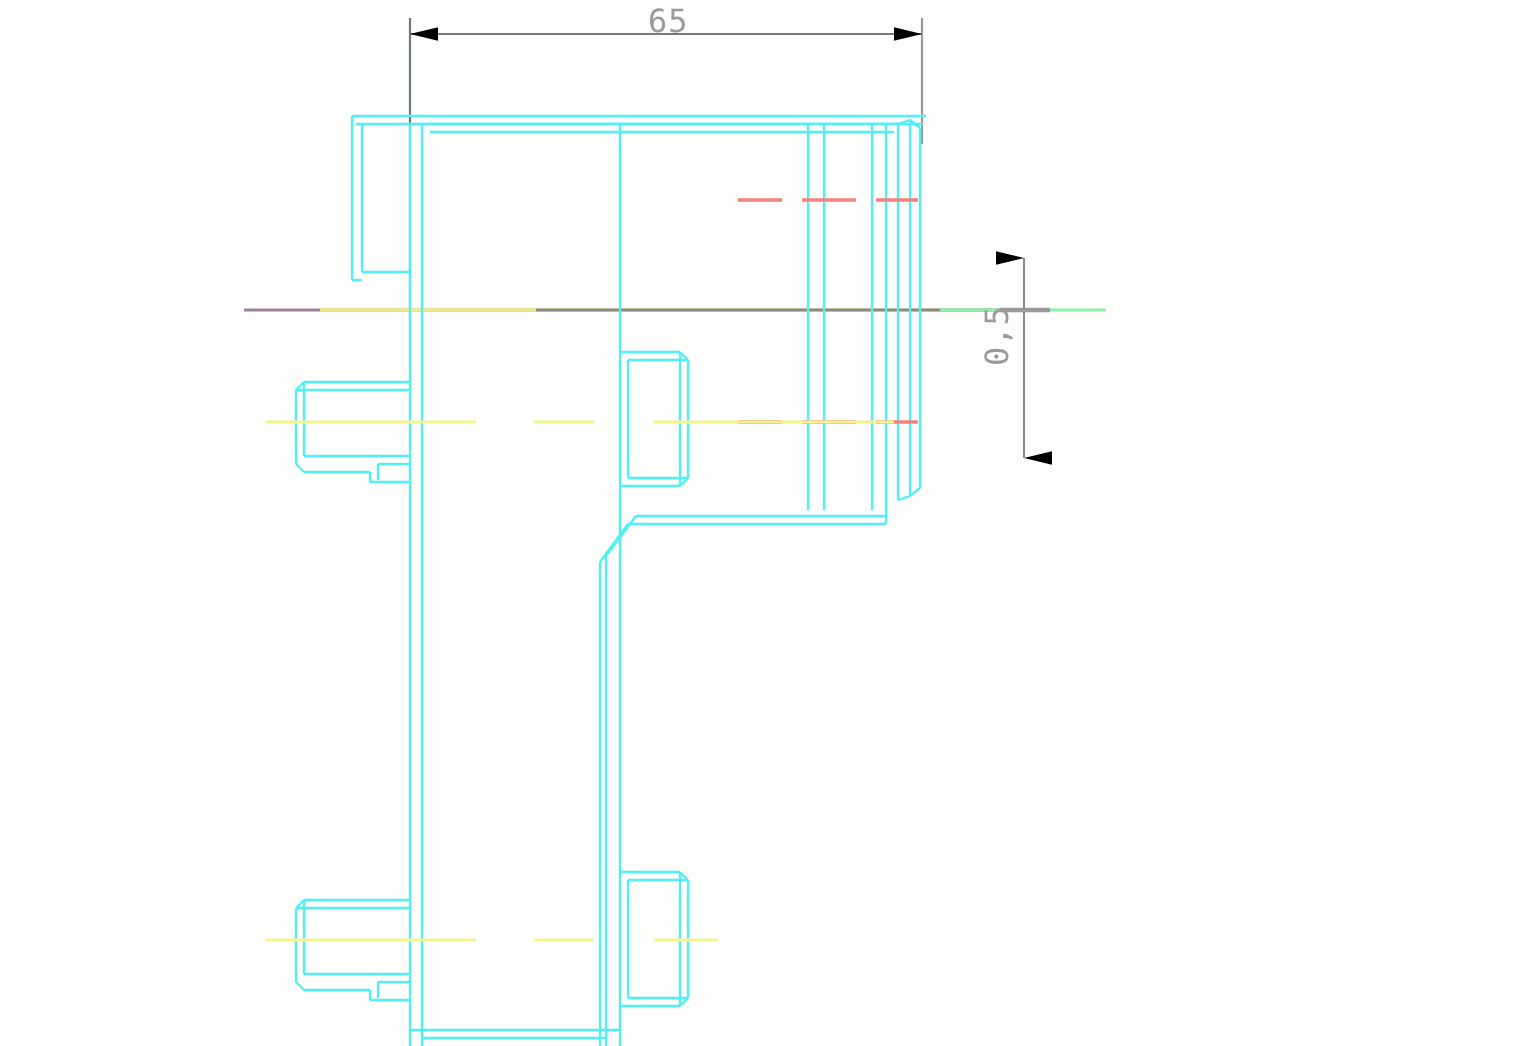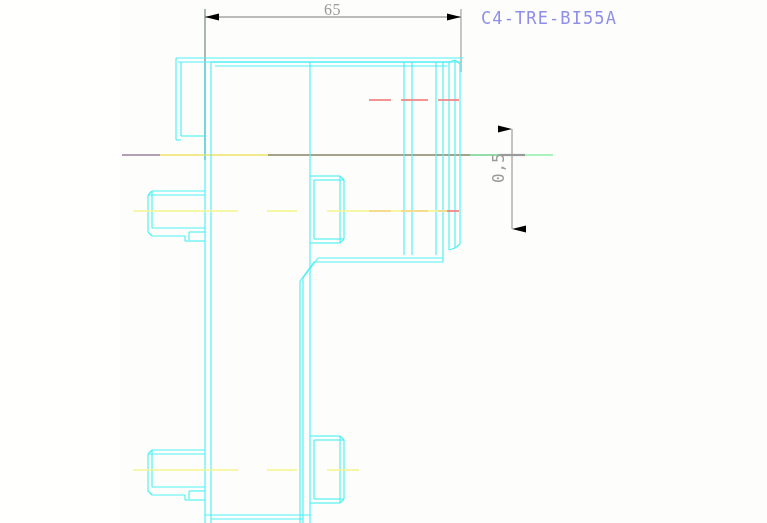--- a/index.html
+++ b/index.html
@@ -41,21 +41,20 @@
     font-size: 17px;
     letter-spacing: 1.1px;
     color: #8f8fe8;
   }
   #dim-65-label {
     left: 324px;
     top: 1px;
     font-size: 16px;
     letter-spacing: 0.5px;
     color: #9a9a9a;
-    font-family: Liberation Serif, serif;
   }
   #dim-05-label {
     left: 489px;
     top: 183px;
     font-size: 16px;
     letter-spacing: 0.5px;
     color: #9a9a9a;
     transform: rotate(-90deg);
     transform-origin: left top;
   }
@@ -216,19 +215,18 @@
       <line x1="267" y1="211" x2="297" y2="211"></line>
       <line x1="327" y1="211" x2="447" y2="211"></line>
 
       <line x1="133" y1="470" x2="238" y2="470"></line>
       <line x1="267" y1="470" x2="297" y2="470"></line>
       <line x1="327" y1="470" x2="359" y2="470"></line>
     </g>
 
   </svg>
 
-  <div class="lbl" id="title-label">C4-TRE-BI55A</div>
 
   <div class="lbl" id="dim-65-label">65</div>
 
   <div class="lbl" id="dim-05-label">0,5</div>
 
 </div>
 
 </body></html>

